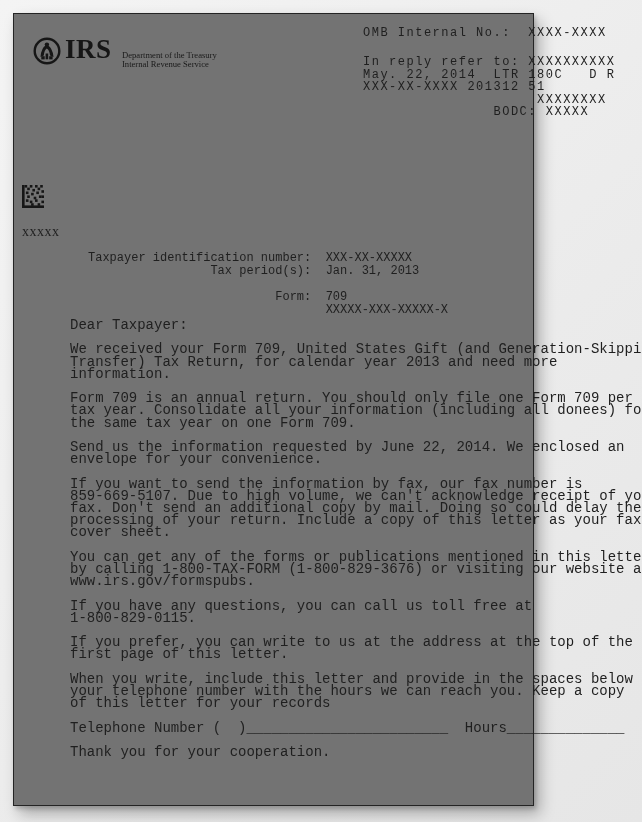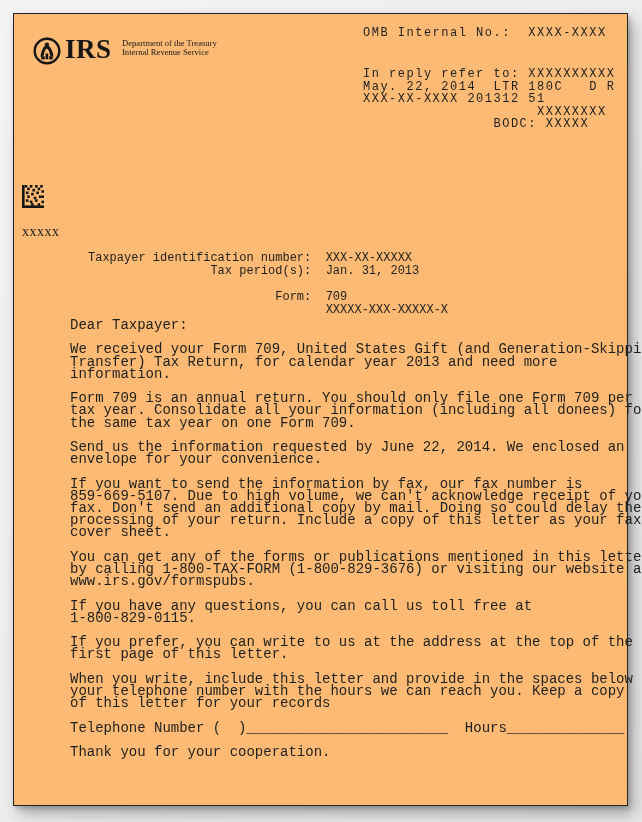--- a/index.html
+++ b/index.html
@@ -4,48 +4,48 @@
 <style>
   * { box-sizing: border-box; }
   html,body { margin:0; padding:0; }
   body {
     width:642px; height:822px; position:relative;
     background:linear-gradient(135deg,#f4f4f4 0%,#ebebeb 60%,#e6e6e6 100%);
     font-family:"Liberation Mono", monospace;
     color:#1f1f1f;
   }
   .page {
-    position:absolute; left:13px; top:13px; width:615px; height:793px;
-    background:#fdba74;
+    position:absolute; left:13px; top:13px; width:521px; height:793px;
+    background:#737373;
     border:1.5px solid #242424;
     box-shadow: 2px 3px 4px rgba(0,0,0,0.18), 6px 8px 14px rgba(0,0,0,0.28);
   }
   .page * { position:absolute; }
   pre { margin:0; font-family:"Liberation Mono", monospace; color:#1f1f1f; }
 
   
   .logo-row { left:19px; top:21px; width:280px; height:34px; }
   .eagle { left:0; top:2px; width:28px; height:28px; }
   .irs-wordmark {
     left:32px; top:0px;
     font-family:"Liberation Serif", serif; font-weight:bold;
     font-size:27px; letter-spacing:0.5px; line-height:28px; color:#161616;
   }
   .dept-lines {
-    left:89px; top:4px; width:120px;
+    left:89px; top:16px; width:120px;
     font-family:"Liberation Serif", serif; font-size:8.6px; line-height:9.2px;
     color:#1a1a1a; white-space:nowrap;
   }
   .dept-lines .l2 { font-weight:normal; position:static; display:block; }
   .dept-lines .l1 { position:static; display:block; }
 
   .service-center { left:74px; top:54px; font-size:12px; letter-spacing:0.55px; line-height:13px; }
 
   .omb-line   { left:349px; top:13px;  font-size:12px; letter-spacing:1.5px; line-height:12.5px; }
-  .reply-block{ left:349px; top:42px;  font-size:12px; letter-spacing:1.5px; line-height:12.6px;margin-top:12px; }
+  .reply-block{ left:349px; top:42px;  font-size:12px; letter-spacing:1.5px; line-height:12.6px; }
 
   .recipient  { left:61px;  top:138px; font-size:12px; line-height:13px; }
 
   .barcode    { left:8px;   top:171px; width:22px; height:23px; }
   .mail-code  { left:8px;   top:210px; font-family:"Liberation Serif", serif; font-size:14px; letter-spacing:0.5px; color:#222; }
 
   .reference  { left:74px;  top:238px; font-size:12px; line-height:12.9px; }
 
   .letter-body{ left:56px;  top:305px; font-size:14px; line-height:12.2px; }
 </style>

